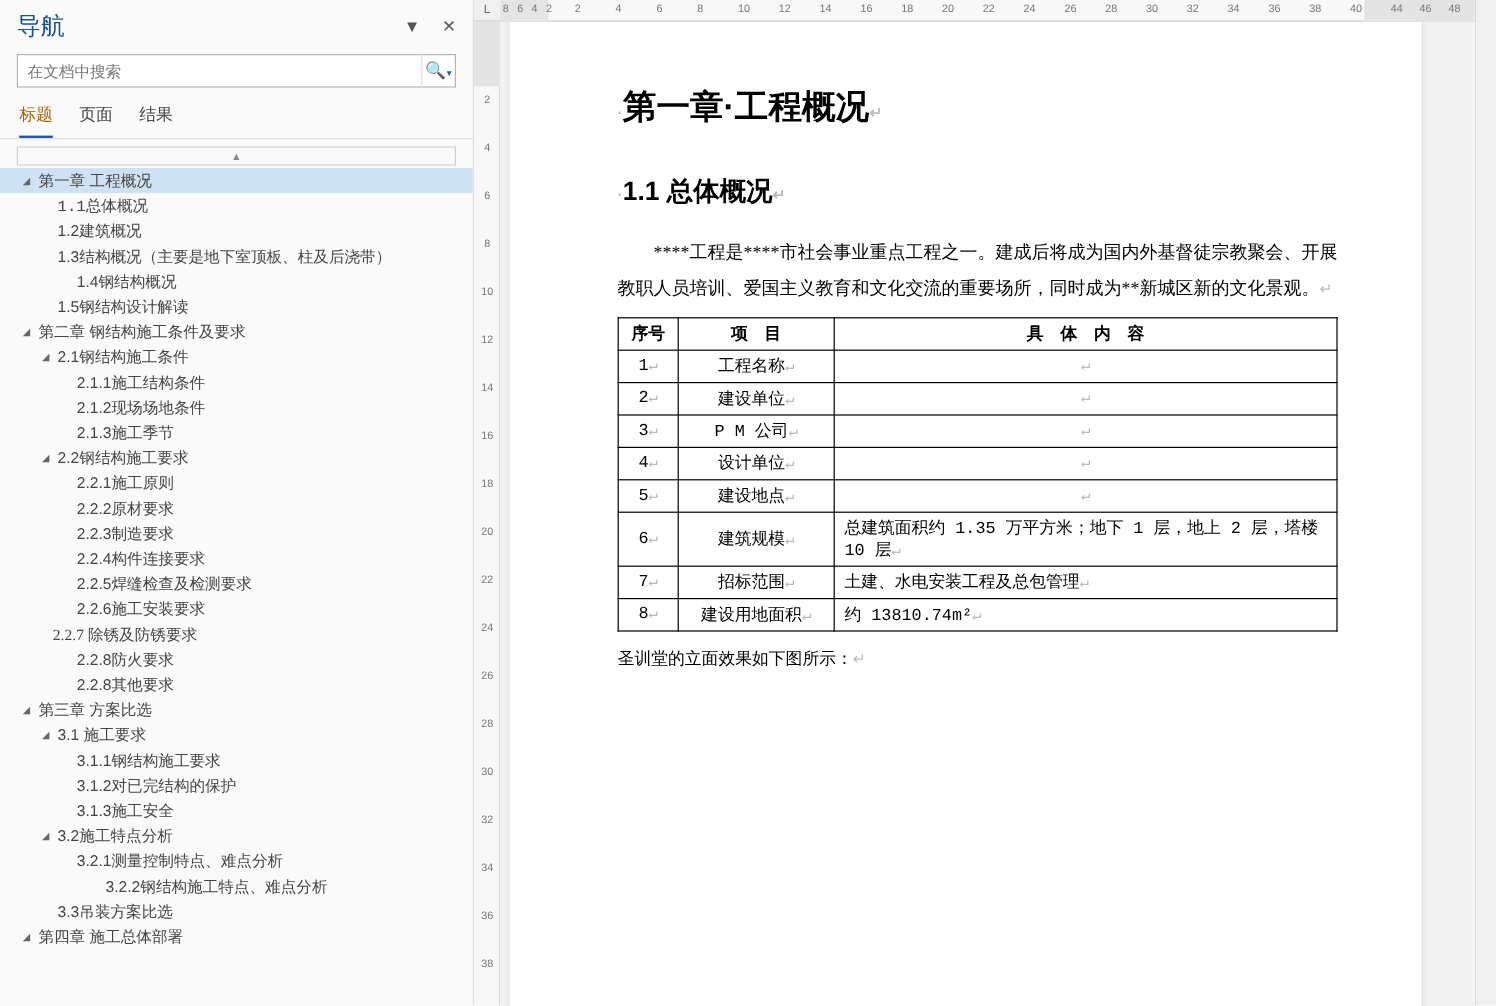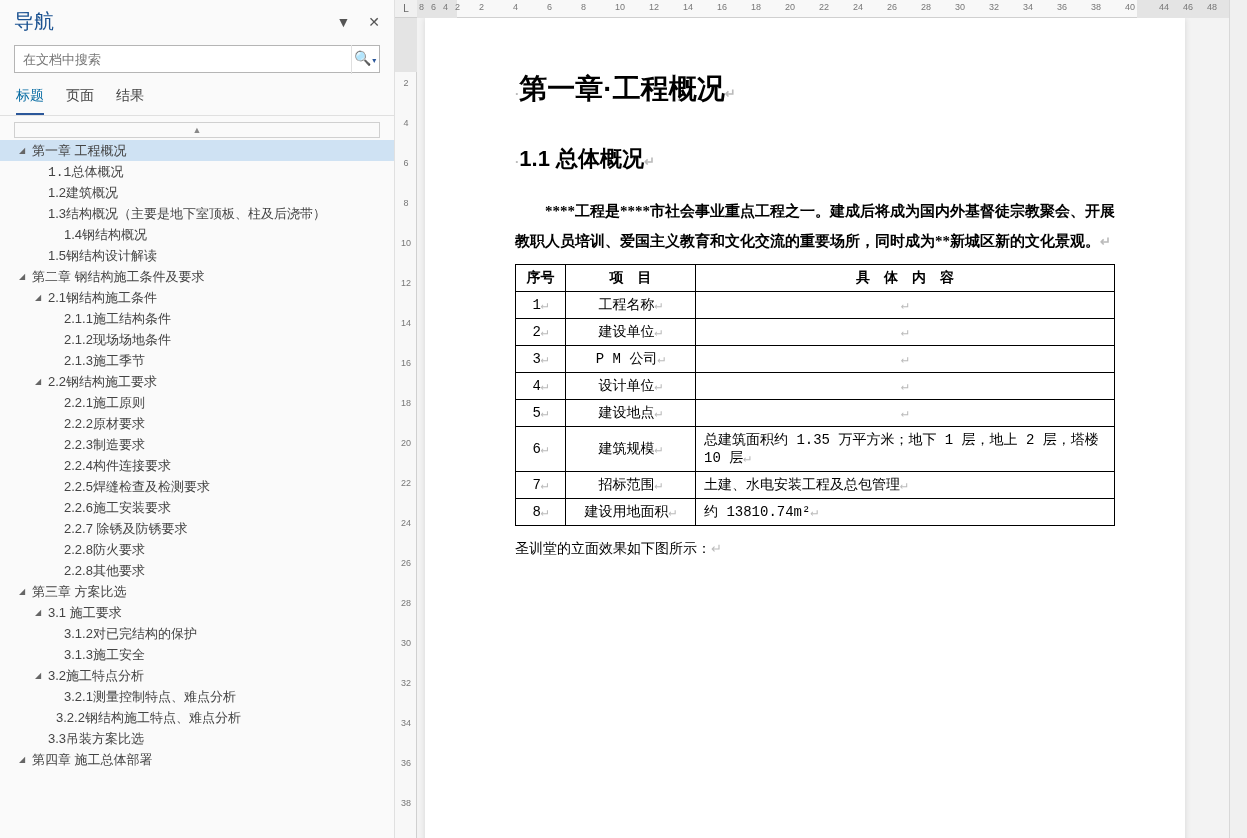--- a/index.html
+++ b/index.html
@@ -9,21 +9,21 @@
 .nav-header { display: flex; align-items: center; justify-content: space-between; padding: 8px 14px 4px 14px; }
 .nav-title { color: #1a5190; font-size: 20px; }
 .nav-hdr-icons { display: flex; gap: 18px; color: #555; font-size: 14px; }
 .nav-hdr-icons span { cursor: pointer; }
 .nav-search-wrap { padding: 6px 14px 8px 14px; }
 .nav-search { display: flex; align-items: center; border: 1px solid #b5b5b5; background: #fff; height: 28px; }
 .nav-search input { flex: 1; border: none; outline: none; padding: 0 8px; font-size: 13px; color: #15803d; }
 .nav-search .sicon { width: 28px; text-align: center; color: #2b579a; font-size: 14px; border-left: 1px solid #e0e0e0; line-height: 26px; cursor: pointer; }
 .nav-tabs { display: flex; gap: 22px; padding: 6px 16px 0 16px; border-bottom: 1px solid #e0e0e0; font-size: 14px; color: #444; }
 .nav-tab { padding-bottom: 8px; cursor: pointer; }
-.nav-tab.active { color: #0369a1; border-bottom: 2px solid #2b579a; font-weight: 500; }
+.nav-tab.active { color: #a16207; border-bottom: 2px solid #2b579a; font-weight: 500; }
 .nav-collapse-bar { margin: 6px 14px 0 14px; border: 1px solid #d0d0d0; height: 16px; display: flex; align-items: center; justify-content: center; font-size: 9px; color: #888; cursor: pointer; }
 .nav-tree { flex: 1; overflow-y: auto; padding: 2px 0 2px 0; }
 .nav-item { display: flex; align-items: center; height: 21px; font-size: 13px; color: #444; cursor: pointer; white-space: nowrap; }
 .nav-item.selected { background: #cfe2f3; }
 .nav-arrow { width: 12px; text-align: center; font-size: 8px; color: #666; display: inline-block; }
 .nav-arrow.none { visibility: hidden; }
 .nav-label { padding-left: 4px; }
 .doc-area { flex: 1; display: flex; background: #f3f3f3; }
 .vruler { width: 22px; background: #f8f8f8; border-right: 1px solid #d0d0d0; position: relative; font-size: 9px; color: #777; }
 .vruler .marker { position: absolute; left: 2px; width: 18px; text-align: center; }
@@ -32,21 +32,21 @@
 .doc-main { flex: 1; display: flex; flex-direction: column; }
 .hruler { height: 18px; background: #f8f8f8; border-bottom: 1px solid #d0d0d0; position: relative; font-size: 9px; color: #777; }
 .hruler .tick { position: absolute; top: 2px; }
 .hruler .margin-left { position: absolute; top: 0; left: 0; height: 18px; width: 40px; background: #e4e4e4; }
 .hruler .margin-right { position: absolute; top: 0; right: 0; height: 18px; width: 92px; background: #e4e4e4; }
 .doc-scroll { flex: 1; overflow: auto; background: #f3f3f3; }
 .page { width: 760px; min-height: 900px; background: #fff; margin: 0 0 20px 8px; padding: 52px 70px 40px 90px; box-shadow: 0 0 6px rgba(0,0,0,0.12); font-family: "SimSun", serif; color: #000; }
 .pm { color: #bbb; font-size: 13px; }
 .h1 { font-size: 28px; font-weight: bold; font-family: "SimHei", sans-serif; margin-bottom: 36px; }
 .h2 { font-size: 22px; font-weight: bold; font-family: "SimHei", sans-serif; margin-bottom: 22px; }
-.para { font-size: 15px; line-height: 2.0; text-align: justify; margin-bottom: 6px; font-weight: bold; }
+.para { font-size: 15px; line-height: 2.0; text-align: justify; margin-bottom: 6px; }
 .indent { text-indent: 2em; }
 table.content { border-collapse: collapse; width: 100%; margin-top: 8px; font-size: 14px; font-family: Liberation Mono, monospace; }
 table.content th, table.content td { border: 1px solid #000; padding: 4px 8px; text-align: center; vertical-align: middle; }
 table.content td.lefttxt { text-align: left; }
 .caption { font-size: 14px; margin-top: 14px; }
 .scroll-v { width: 18px; background: #f0f0f0; border-left: 1px solid #d8d8d8; }
 </style>
 </head>
 <body>
 
@@ -137,21 +137,21 @@
           <span class="nav-label">2.2.4构件连接要求</span>
         </div>
         <div class="nav-item" style="padding-left: 48px;">
           <span class="nav-arrow none">▶</span>
           <span class="nav-label">2.2.5焊缝检查及检测要求</span>
         </div>
         <div class="nav-item" style="padding-left: 48px;">
           <span class="nav-arrow none">▶</span>
           <span class="nav-label">2.2.6施工安装要求</span>
         </div>
-        <div class="nav-item" style="padding-left: 48px;">
+        <div class="nav-item" style="padding-left: 28px; font-family: Liberation Serif, serif;">
           <span class="nav-arrow none">▶</span>
           <span class="nav-label">2.2.7 除锈及防锈要求</span>
         </div>
         <div class="nav-item" style="padding-left: 48px;">
           <span class="nav-arrow none">▶</span>
           <span class="nav-label">2.2.8防火要求</span>
         </div>
         <div class="nav-item" style="padding-left: 48px;">
           <span class="nav-arrow none">▶</span>
           <span class="nav-label">2.2.8其他要求</span>
@@ -159,35 +159,39 @@
         <div class="nav-item" style="padding-left: 16px;">
           <span class="nav-arrow">◢</span>
           <span class="nav-label">第三章 方案比选</span>
         </div>
         <div class="nav-item" style="padding-left: 32px;">
           <span class="nav-arrow">◢</span>
           <span class="nav-label">3.1 施工要求</span>
         </div>
         <div class="nav-item" style="padding-left: 48px;">
           <span class="nav-arrow none">▶</span>
+          <span class="nav-label">3.1.1钢结构施工要求</span>
+        </div>
+        <div class="nav-item" style="padding-left: 48px;">
+          <span class="nav-arrow none">▶</span>
           <span class="nav-label">3.1.2对已完结构的保护</span>
         </div>
         <div class="nav-item" style="padding-left: 48px;">
           <span class="nav-arrow none">▶</span>
           <span class="nav-label">3.1.3施工安全</span>
         </div>
         <div class="nav-item" style="padding-left: 32px;">
           <span class="nav-arrow">◢</span>
           <span class="nav-label">3.2施工特点分析</span>
         </div>
         <div class="nav-item" style="padding-left: 48px;">
           <span class="nav-arrow none">▶</span>
           <span class="nav-label">3.2.1测量控制特点、难点分析</span>
         </div>
-        <div class="nav-item" style="padding-left: 40px;">
+        <div class="nav-item" style="padding-left: 72px;">
           <span class="nav-arrow none">▶</span>
           <span class="nav-label">3.2.2钢结构施工特点、难点分析</span>
         </div>
         <div class="nav-item" style="padding-left: 32px;">
           <span class="nav-arrow none">▶</span>
           <span class="nav-label">3.3吊装方案比选</span>
         </div>
         <div class="nav-item" style="padding-left: 16px;">
           <span class="nav-arrow">◢</span>
           <span class="nav-label">第四章 施工总体部署</span>

